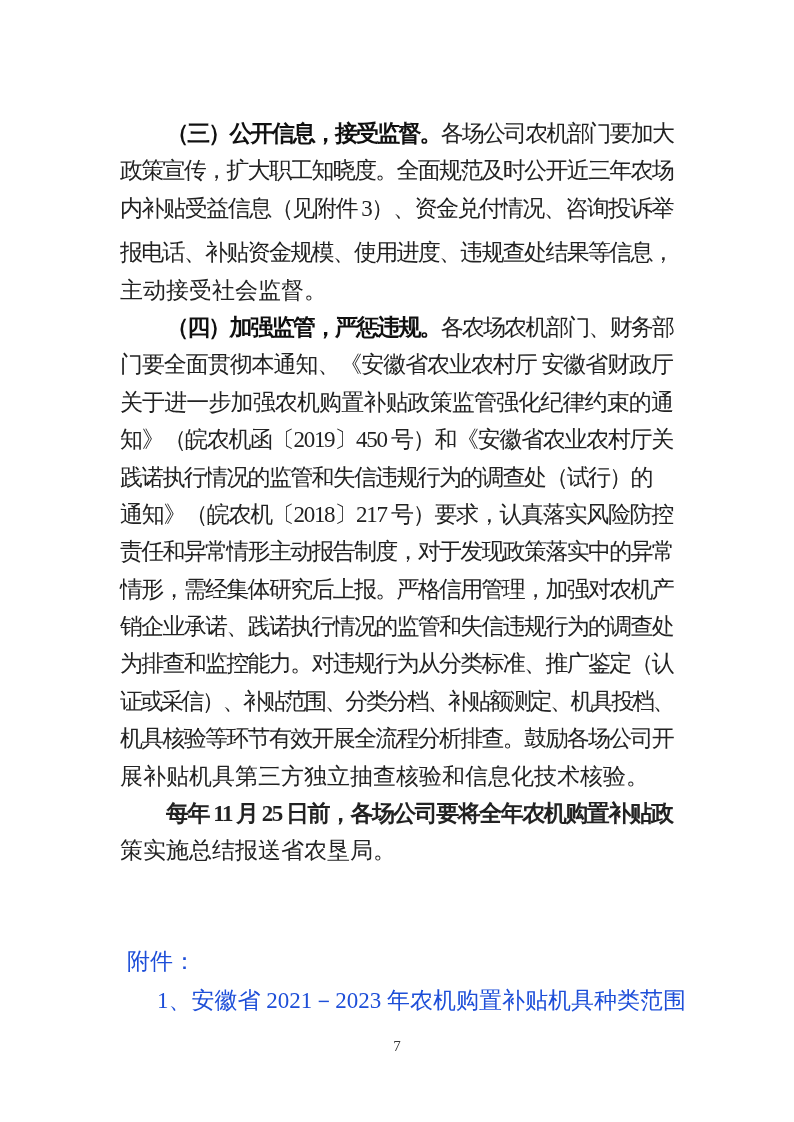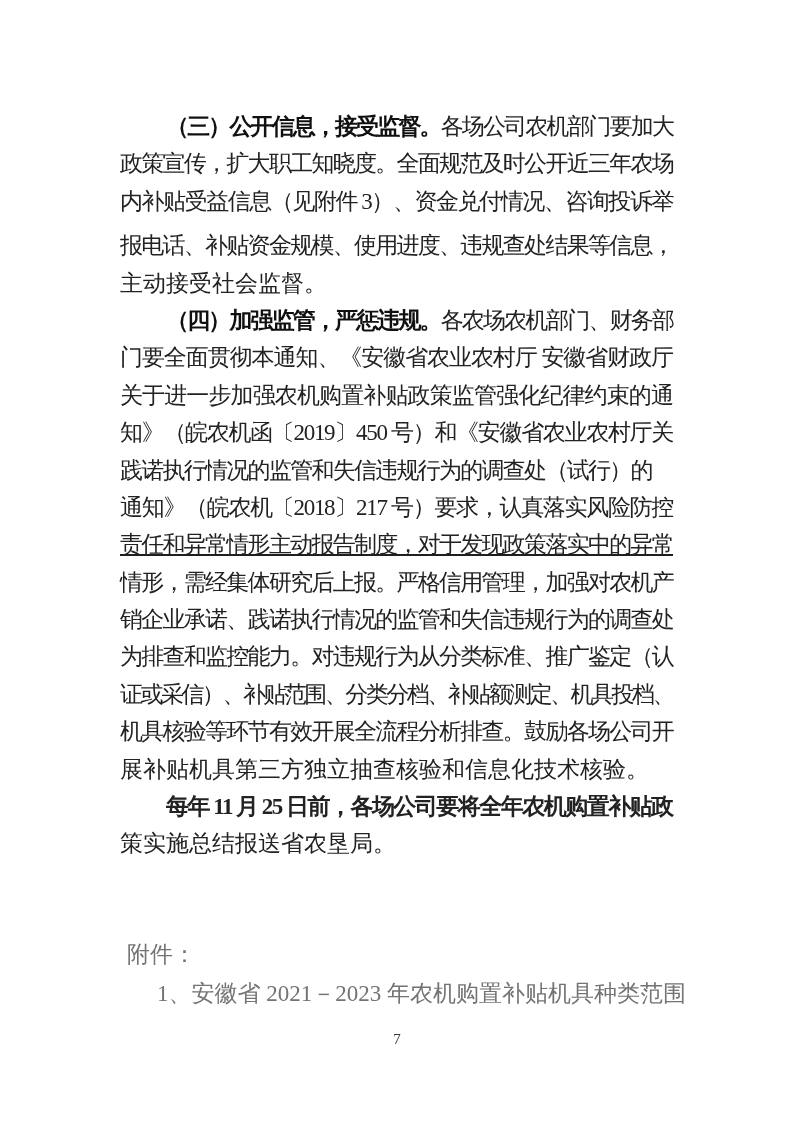--- a/index.html
+++ b/index.html
@@ -5,21 +5,21 @@
   html, body { margin: 0; padding: 0; }
   body {
     width: 794px; height: 1122px;
     background: #ffffff;
     position: relative;
     overflow: hidden;
     font-family: "Liberation Serif", "DejaVu Serif", serif;
     color: #1f1f1f;
   }
   .page {
-    position: absolute; left: 0; top: 9px;
+    position: absolute; left: 0; top: 16px;
     width: 794px; height: 848px;
     background: #ffffff;
   }
   .doc-body {
     position: absolute; left: 120px; top: 99px;
     width: 553px;
   }
   .line {
     height: 37.4px; line-height: 37.4px;
     font-size: 23px;
@@ -33,21 +33,21 @@
     color: #101010;
   }
   .attachments {
     position: absolute; left: 120px; top: 926px;
     width: 553px;
   }
   .att-line {
     height: 39px; line-height: 39px;
     font-size: 23px;
     white-space: nowrap;
-    color: #737373;
+    color: #1d4ed8;
   }
   .att-label { padding-left: 7px; }
   .att-item  { padding-left: 37px; }
   .page-number {
     position: absolute; left: 0; top: 1022px;
     width: 794px;
     text-align: center;
     font-size: 15px;
     color: #333333;
   }
@@ -61,21 +61,21 @@
       <div class="line fit" style="letter-spacing: -1.73077px;"><span class="seg">政策宣传，扩大职工知晓度。全面规范及时公开近三年农场</span></div>
       <div class="line fit" style="letter-spacing: -1.4537px;"><span class="seg">内补贴受益信息（见附件 3）、资金兑付情况、咨询投诉举</span></div>
       <div class="line fit" style="letter-spacing: -1.73077px; margin-top: 7px;"><span class="seg">报电话、补贴资金规模、使用进度、违规查处结果等信息，</span></div>
       <div class="line"><span class="seg">主动接受社会监督。</span></div>
       <div class="line indent fit" style="letter-spacing: -1.875px;"><span class="seg bold">（四）加强监管，严惩违规。</span><span class="seg">各农场农机部门、财务部</span></div>
       <div class="line fit" style="letter-spacing: -1.06731px;"><span class="seg">门要全面贯彻本通知、《安徽省农业农村厅 安徽省财政厅</span></div>
       <div class="line fit" style="letter-spacing: -0.88px;"><span class="seg">关于进一步加强农机购置补贴政策监管强化纪律约束的通</span></div>
       <div class="line fit" style="letter-spacing: -1.30833px;"><span class="seg">知》（皖农机函〔2019〕450 号）和《安徽省农业农村厅关</span></div>
       <div class="line fit" style="letter-spacing: -1.73077px;"><span class="seg">践诺执行情况的监管和失信违规行为的调查处（试行）的</span></div>
       <div class="line fit" style="letter-spacing: -1.30833px;"><span class="seg">通知》（皖农机〔2018〕217 号）要求，认真落实风险防控</span></div>
-      <div class="line fit" style="letter-spacing: -1.73077px; text-decoration: underline;"><span class="seg">责任和异常情形主动报告制度，对于发现政策落实中的异常</span></div>
+      <div class="line fit" style="letter-spacing: -1.73077px;"><span class="seg">责任和异常情形主动报告制度，对于发现政策落实中的异常</span></div>
       <div class="line fit" style="letter-spacing: -1.73077px;"><span class="seg">情形，需经集体研究后上报。严格信用管理，加强对农机产</span></div>
       <div class="line fit" style="letter-spacing: -1.73077px;"><span class="seg">销企业承诺、践诺执行情况的监管和失信违规行为的调查处</span></div>
       <div class="line fit" style="letter-spacing: -1.73077px;"><span class="seg">为排查和监控能力。对违规行为从分类标准、推广鉴定（认</span></div>
       <div class="line fit" style="letter-spacing: -2.51852px;"><span class="seg">证或采信）、补贴范围、分类分档、补贴额测定、机具投档、</span></div>
       <div class="line fit" style="letter-spacing: -1.73077px;"><span class="seg">机具核验等环节有效开展全流程分析排查。鼓励各场公司开</span></div>
       <div class="line"><span class="seg">展补贴机具第三方独立抽查核验和信息化技术核验。</span></div>
       <div class="line indent fit" style="letter-spacing: -1.52263px; font-weight: bold;"><span class="seg">每年 11 月 25 日前，各场公司要将全年农机购置补贴政</span></div>
       <div class="line"><span class="seg">策实施总结报送省农垦局。</span></div>
     </div>
   <div class="attachments">

